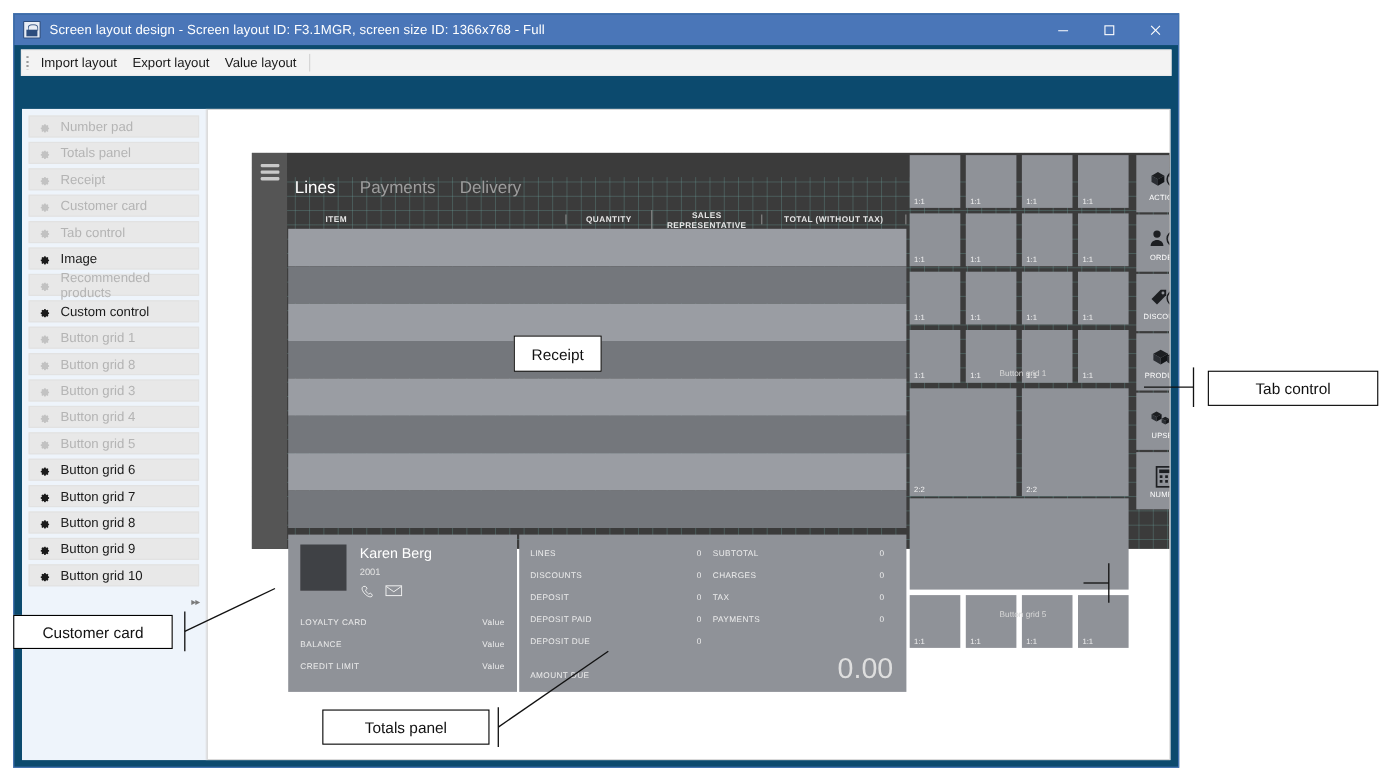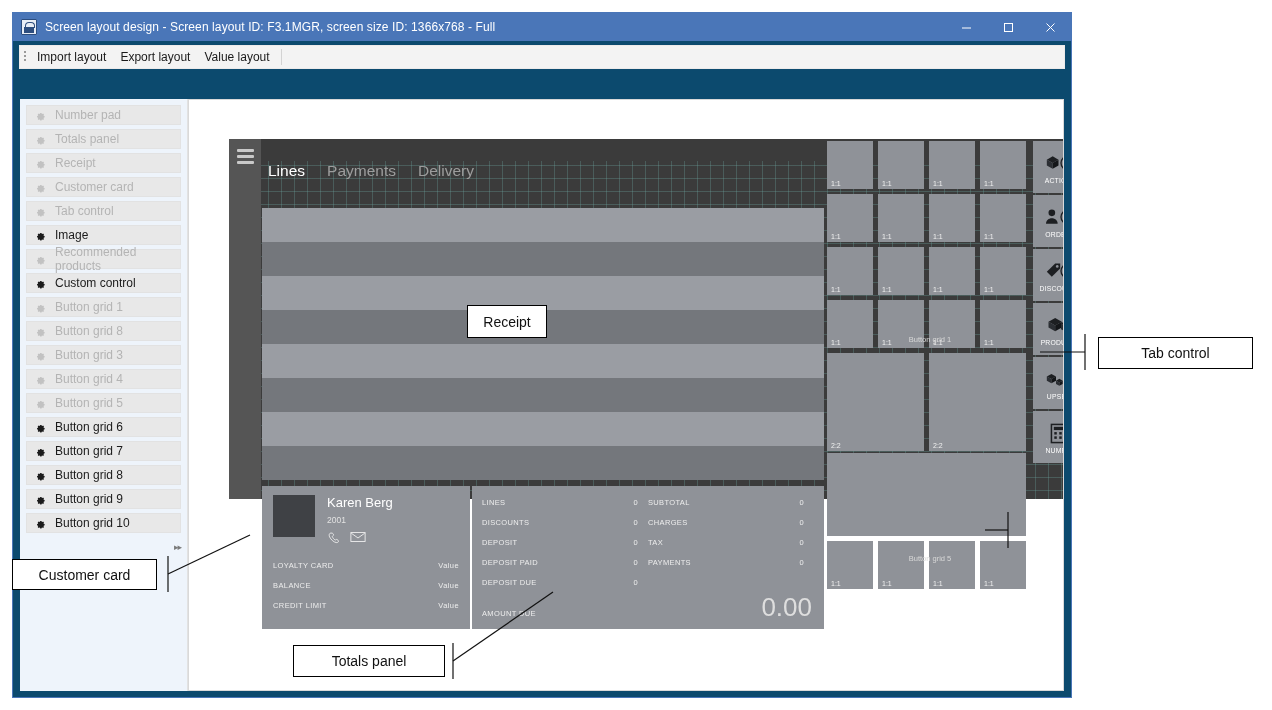--- a/index.html
+++ b/index.html
@@ -407,20 +407,26 @@
           </div>
 
           <div class="pos-inner">
             <div class="pos-topbar"></div>
 
             <div class="receipt">
               <div class="rc-tabs">
                 <div class="rc-tab active">Lines</div>
                 <div class="rc-tab">Payments</div>
                 <div class="rc-tab">Delivery</div>
+              </div>
+              <div class="rc-head">
+                <div class="rc-h-item">ITEM</div>
+                <div class="rc-h-qty">QUANTITY</div>
+                <div class="rc-h-rep">SALES REPRESENTATIVE</div>
+                <div class="rc-h-tot">TOTAL (WITHOUT TAX)</div>
               </div>
               <div class="rc-rows">
                 <div class="rc-row a"></div>
                 <div class="rc-row b"></div>
                 <div class="rc-row a"></div>
                 <div class="rc-row b"></div>
                 <div class="rc-row a"></div>
                 <div class="rc-row b"></div>
                 <div class="rc-row a"></div>
                 <div class="rc-row b"></div>

